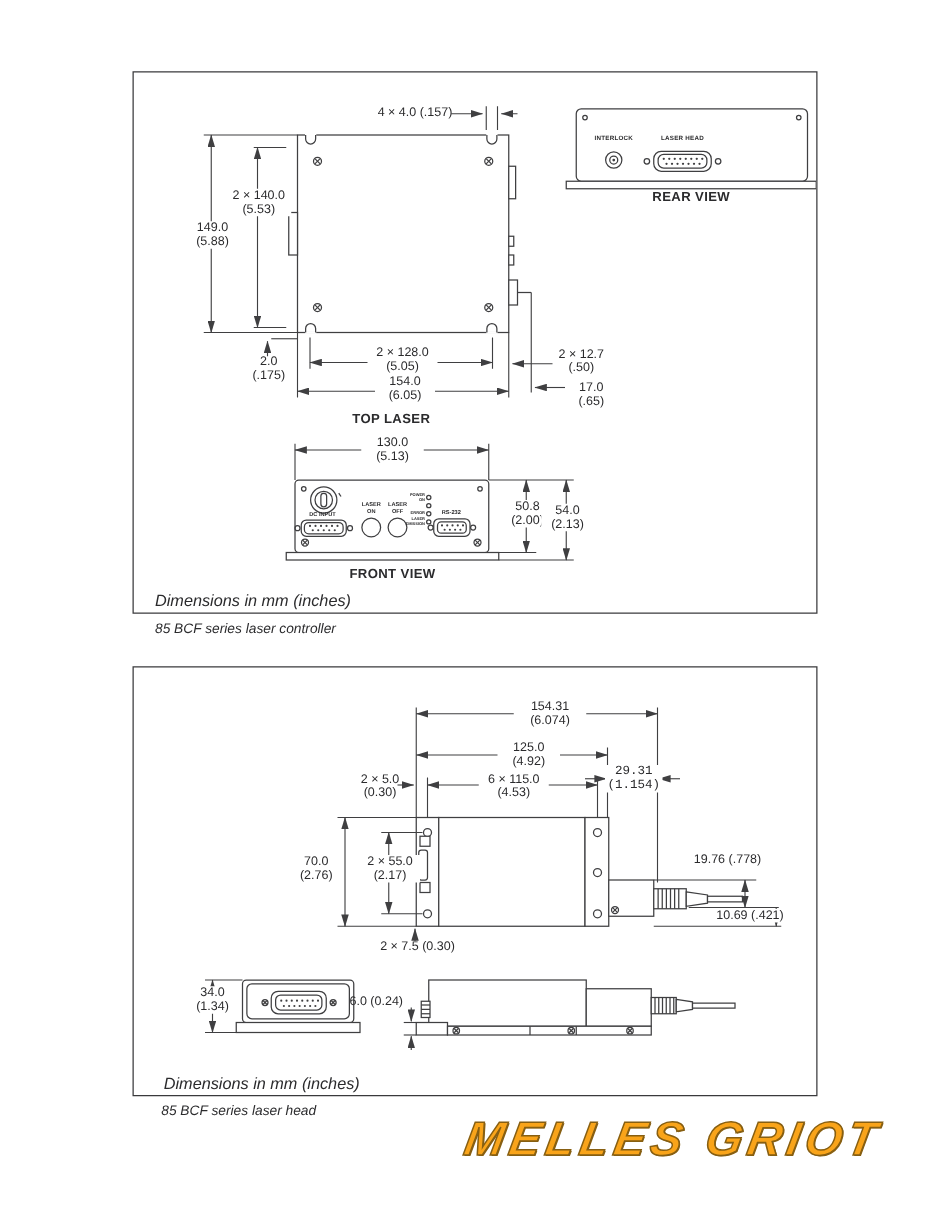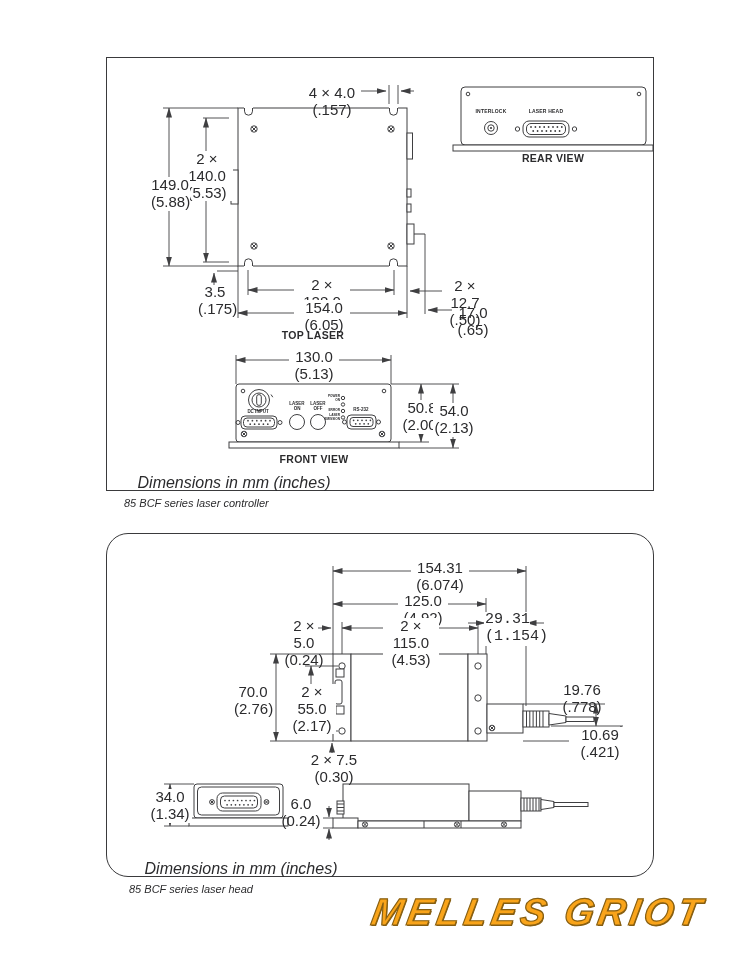--- a/index.html
+++ b/index.html
@@ -1,24 +1,24 @@
 <!DOCTYPE html>
 <html><head>
 <meta charset="utf-8">
 <style>
   html,body{margin:0;padding:0;background:#fff;}
   .page{position:relative;width:754px;height:976px;background:#fff;overflow:hidden;
         font-family:"Liberation Sans", sans-serif;color:#2b2b2d;}
   .box{position:absolute;background:#fff;border:1px solid #3a3a3c;}
   .box svg{position:absolute;left:0;top:0;}
   .lbl{position:absolute;white-space:pre-line;text-align:center;line-height:1.12;color:#2b2b2d;}
-  .dim{font-size:15px;background:#fff;padding:0 1px;}
+  .dim{font-size:10px;background:#fff;padding:0 1px;}
   .nobg{background:transparent;}
   .vtitle{font-size:10.5px;font-weight:bold;letter-spacing:.3px;background:transparent;}
-  .note{font-style:italic;font-size:16px;text-align:center;background:transparent;}
+  .note{font-style:italic;font-size:13px;text-align:left;background:transparent;}
   .caption{position:absolute;font-style:italic;font-size:11px;color:#2b2b2d;}
   .tiny5{font-size:5px;font-weight:bold;letter-spacing:.2px;}
   .tiny45{font-size:4.5px;font-weight:bold;}
   .tiny3{font-size:3.2px;font-weight:bold;text-align:right;line-height:1.15;}
   .logo{position:absolute;left:372px;top:891px;width:300px;height:42px;
         font-size:38px;font-weight:bold;font-style:italic;letter-spacing:4px;white-space:nowrap;
         color:#F9A41A;-webkit-text-stroke:1.2px #875F12;text-shadow:1px 1px 0 #875F12;
         transform:skewX(-10deg);}
   .dln{stroke:#3f3f41;stroke-width:0.9;fill:none;}
 </style>
@@ -204,21 +204,21 @@
         <line x1="314" y1="326" x2="314" y2="384" marker-start="url(#ah)" marker-end="url(#ah)"></line>
         <line x1="346" y1="326" x2="346" y2="390" marker-start="url(#ah)" marker-end="url(#ah)"></line>
       </g>
     </svg>
 
     <div class="lbl dim nobg" style="left:193px;top:27px;width:62px;">4 × 4.0 (.157)</div>
     <div class="lbl dim" style="left:74px;top:93px;width:50px;">2 × 140.0
 (5.53)</div>
     <div class="lbl dim" style="left:43px;top:119px;width:38px;">149.0
 (5.88)</div>
-    <div class="lbl dim nobg" style="left:90px;top:226px;width:34px;">3.5
+    <div class="lbl dim nobg" style="left:90px;top:226px;width:34px;">2.0
 (.175)</div>
     <div class="lbl dim" style="left:187px;top:219px;width:54px;">2 × 128.0
 (5.05)</div>
     <div class="lbl dim" style="left:193px;top:242px;width:46px;">154.0
 (6.05)</div>
     <div class="lbl dim nobg" style="left:334px;top:220px;width:46px;">2 × 12.7
 (.50)</div>
     <div class="lbl dim nobg" style="left:347px;top:247px;width:36px;">17.0
 (.65)</div>
     <div class="lbl vtitle" style="left:164px;top:272px;width:84px;">TOP LASER</div>
@@ -243,21 +243,21 @@
     <div class="lbl dim" style="left:294px;top:342px;width:40px;">50.8
 (2.00)</div>
     <div class="lbl dim" style="left:326px;top:345px;width:40px;">54.0
 (2.13)</div>
     <div class="lbl vtitle" style="left:165px;top:396px;width:84px;">FRONT VIEW</div>
 
     <div class="lbl note" style="left:17px;top:416px;width:220px;">Dimensions in mm (inches)</div>
   </div>
   <div class="caption" style="left:124px;top:497px;">85 BCF series laser controller</div>
 
-  <div class="box" style="left:106px;top:533px;width:546px;height:342px;border-radius:22px;">
+  <div class="box" style="left:106px;top:533px;width:546px;height:342px;">
     <svg width="546" height="342" viewBox="0 0 546 342">
 
       <g stroke="#3f3f41" stroke-width="1" fill="none">
         <rect x="226" y="120" width="18" height="87" fill="#fff"></rect>
         <rect x="244" y="120" width="117" height="87" fill="#fff"></rect>
         <rect x="361" y="120" width="19" height="87" fill="#fff"></rect>
         <g>
           <circle cx="235" cy="132" r="3.2" fill="#fff"></circle>
             <circle cx="235" cy="197" r="3.2" fill="#fff"></circle>
           <circle cx="371" cy="132" r="3.2" fill="#fff"></circle>
@@ -396,22 +396,22 @@
       </g>
     </svg>
 
     <div class="lbl dim" style="left:304px;top:26px;width:56px;">154.31
 (6.074)</div>
     <div class="lbl dim" style="left:291px;top:59px;width:48px;">125.0
 (4.92)</div>
     <div class="lbl dim" style="left:377px;top:78px;width:44px;font-family:Liberation Mono, monospace;">29.31
 (1.154)</div>
     <div class="lbl dim nobg" style="left:173px;top:84px;width:46px;">2 × 5.0
-(0.24)</div>
-    <div class="lbl dim" style="left:276px;top:84px;width:54px;">2 × 115.0
+(0.30)</div>
+    <div class="lbl dim" style="left:276px;top:84px;width:54px;">6 × 115.0
 (4.53)</div>
     <div class="lbl dim nobg" style="left:126px;top:150px;width:38px;">70.0
 (2.76)</div>
     <div class="lbl dim" style="left:181px;top:150px;width:46px;">2 × 55.0
 (2.17)</div>
     <div class="lbl dim nobg" style="left:185px;top:218px;width:82px;">2 × 7.5 (0.30)</div>
     <div class="lbl dim nobg" style="left:445px;top:148px;width:58px;">19.76 (.778)</div>
     <div class="lbl dim" style="left:462px;top:193px;width:60px;">10.69 (.421)</div>
     <div class="lbl dim" style="left:41px;top:255px;width:42px;">34.0
 (1.34)</div>

